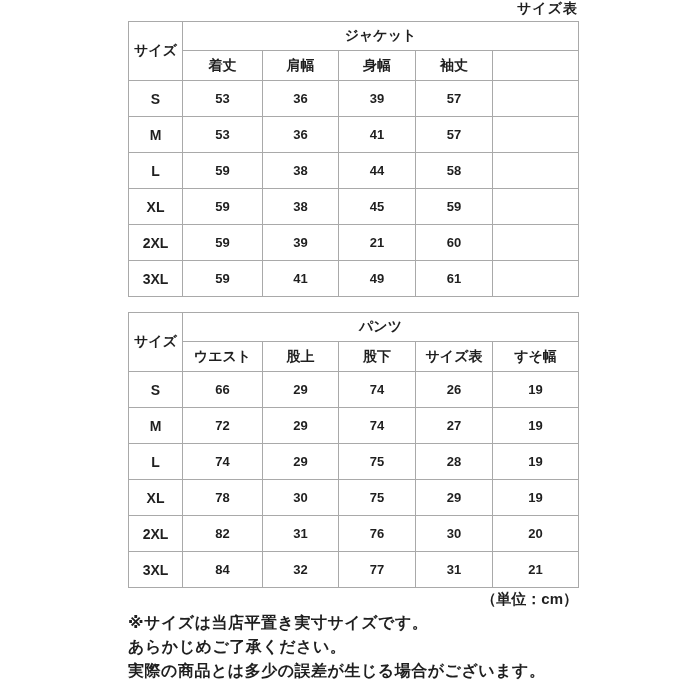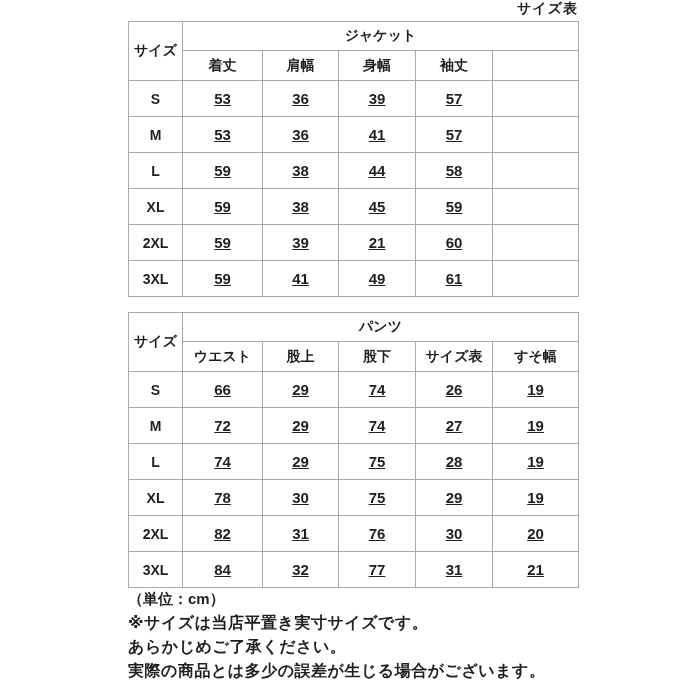--- a/index.html
+++ b/index.html
@@ -35,31 +35,31 @@
   table.size-table th,
   table.size-table td {
     border: 1px solid #a9a9a9;
     text-align: center;
     vertical-align: middle;
     font-size: 14px;
     font-weight: bold;
     padding: 0;
     color: #1f1f1f;
   }
-  table.size-table td { font-size: 15px; text-decoration: underline; }
+  table.size-table td { font-size: 13px; }
   tr.category-row    { height: 29px; }
   tr.subheader-row   { height: 30px; }
   tr.data-row        { height: 36px; }
   #jacket-table { margin-top: 2px; }
   #pants-table  { margin-top: 15px; }
   .unit-note {
     width: 450px;
     margin-top: 2px;
     height: 20px;
-    text-align: left;
+    text-align: right;
     font-size: 15px;
   }
   .footer-notes {
     margin-top: 1px;
     font-size: 16px;
     line-height: 24px;
     letter-spacing: 0.5px;
     white-space: nowrap;
   }
 </style>

